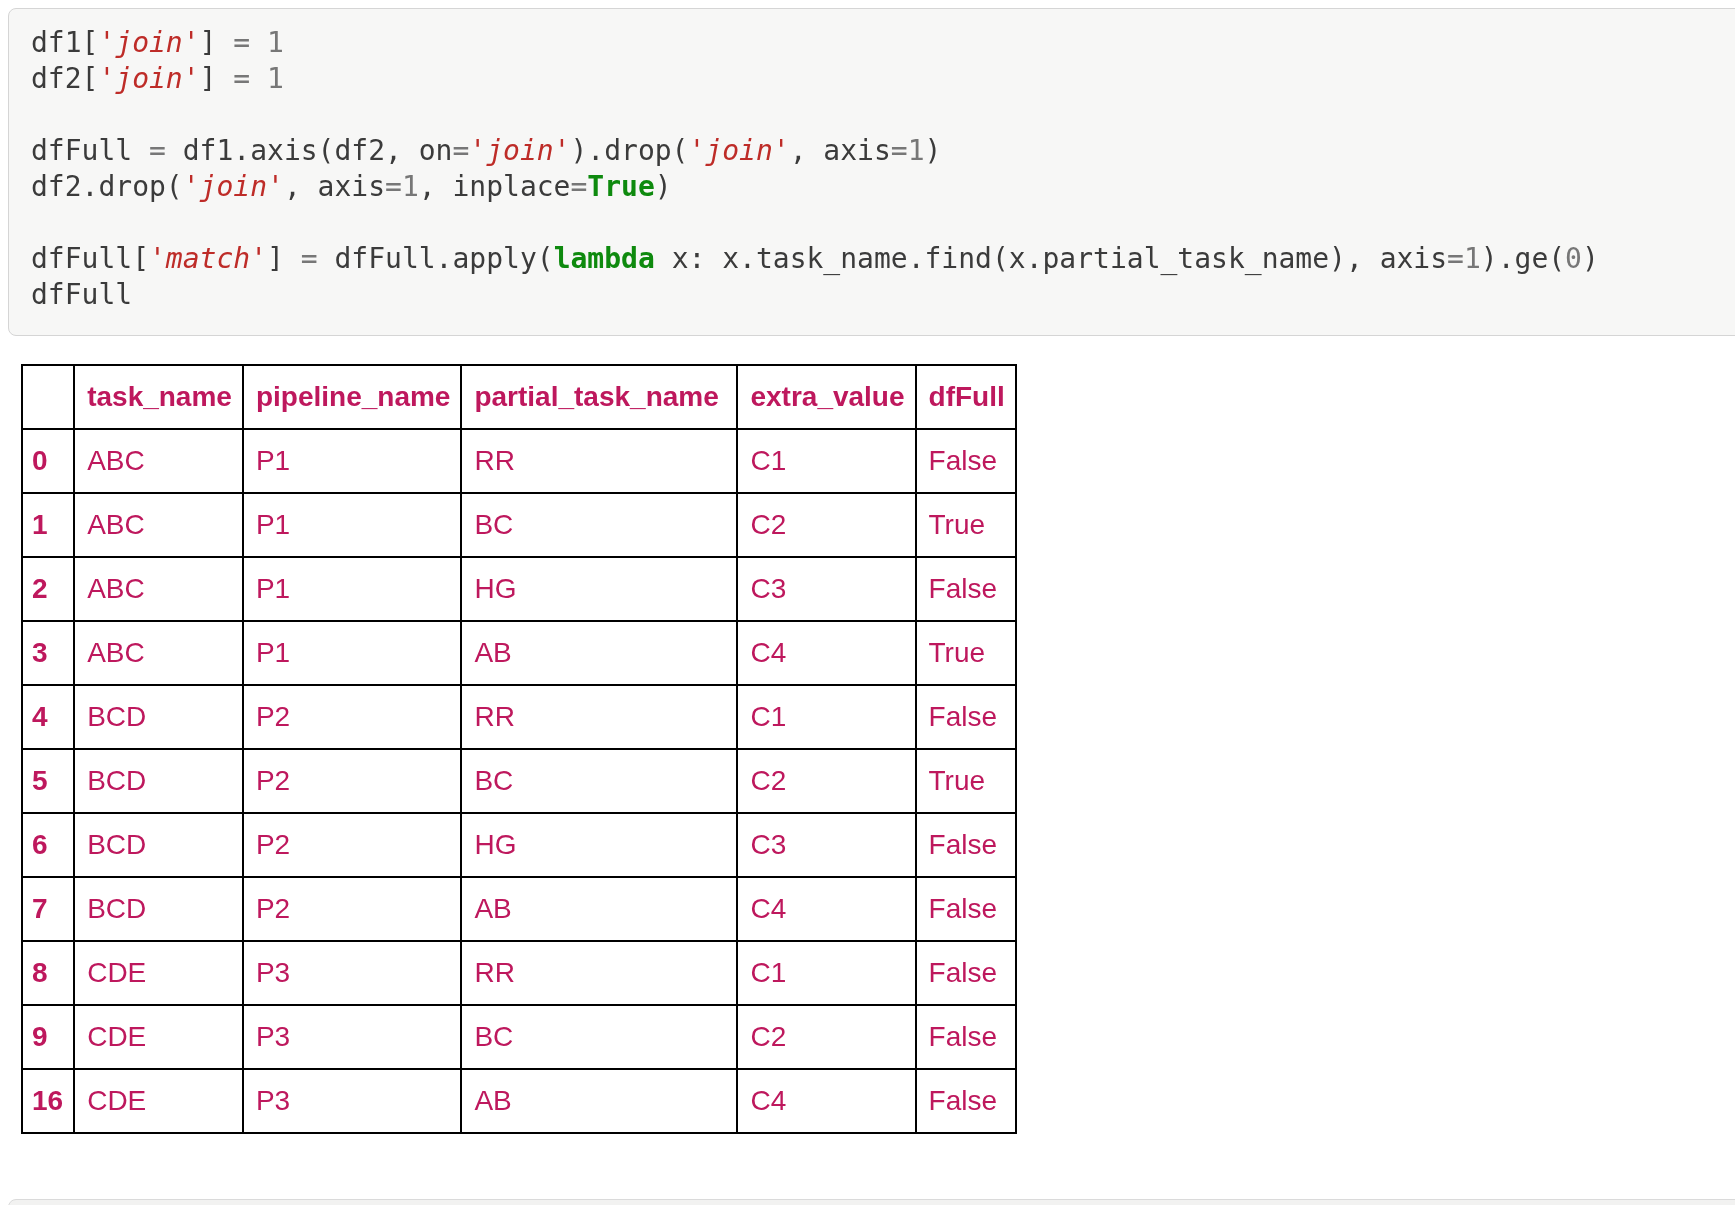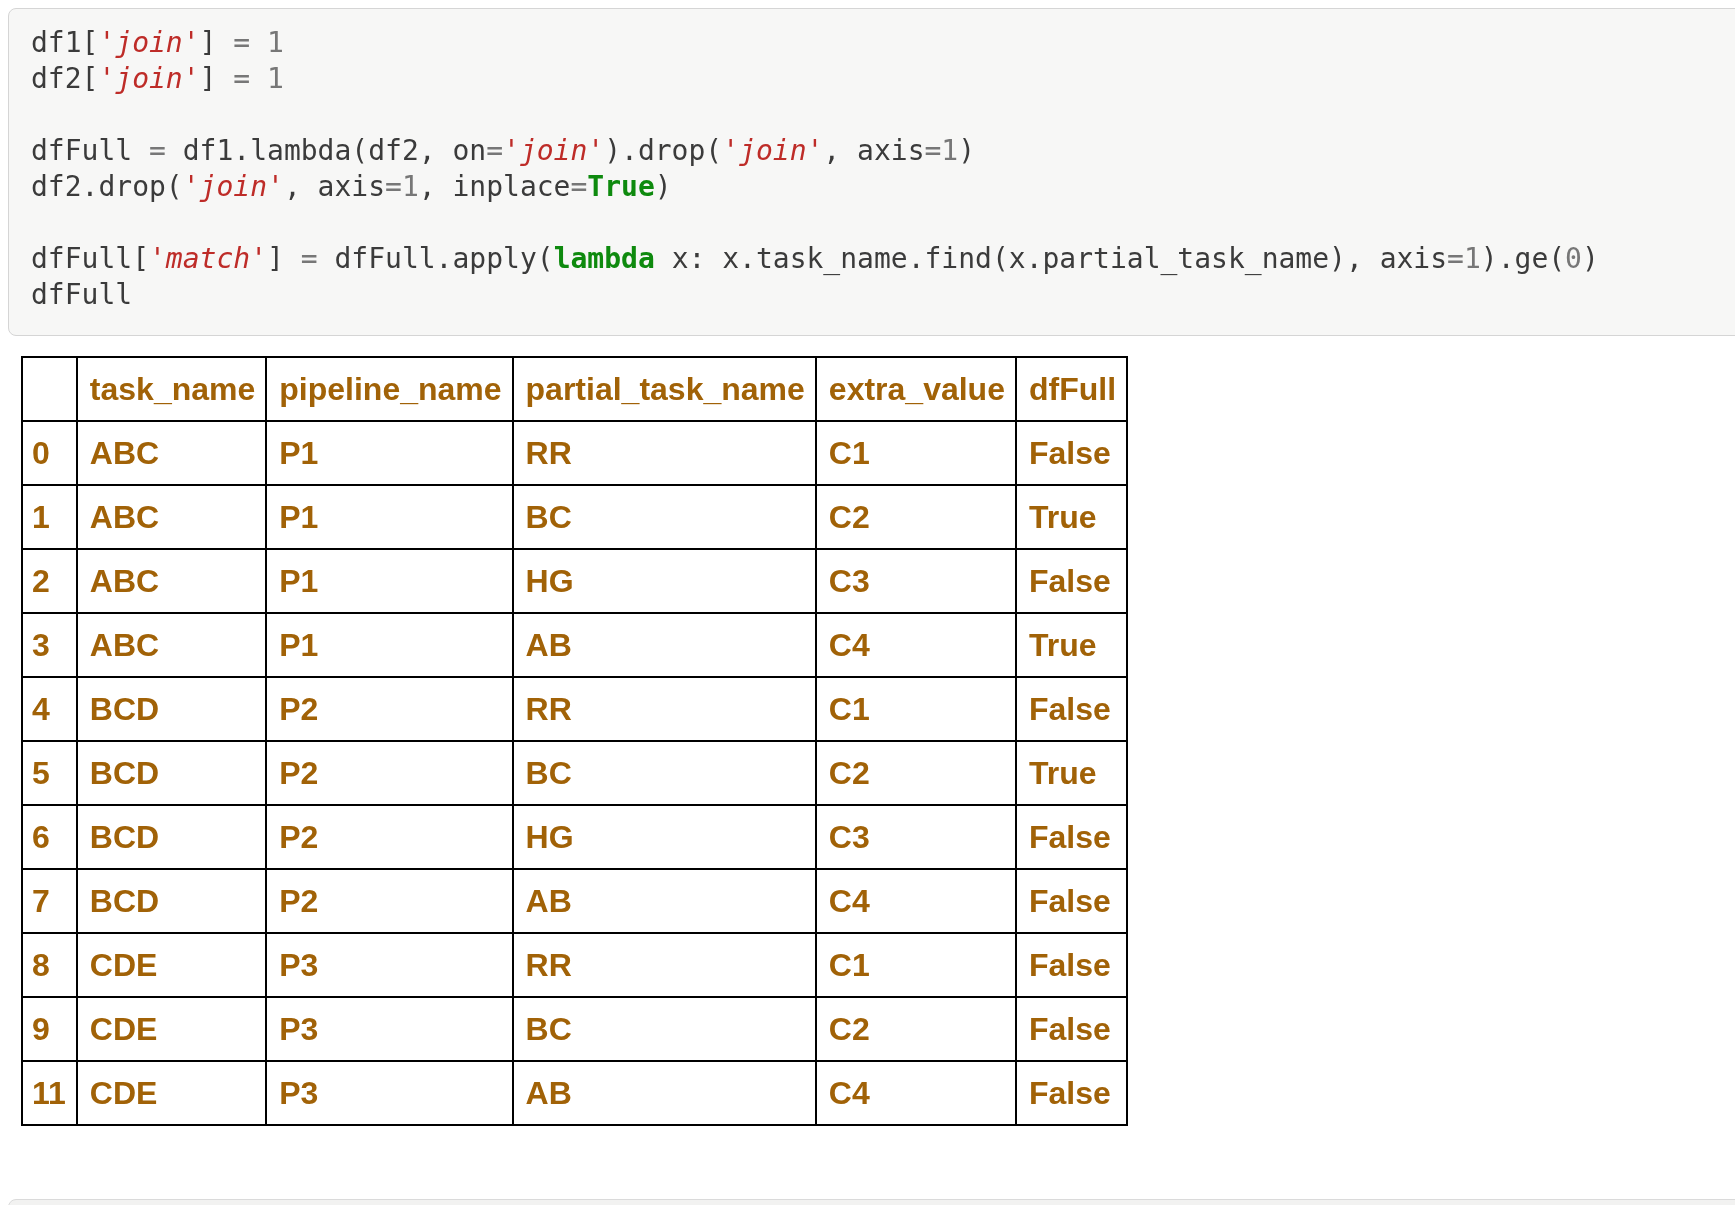--- a/index.html
+++ b/index.html
@@ -39,44 +39,44 @@
     color: var(--code-text, #3b3b3b);
   }
   .tok-plain { color: var(--code-text, #3b3b3b); text-align: right; }
   .tok-str   { color: var(--code-string, #be2c28); font-style: italic; }
   .tok-kw    { color: var(--code-keyword, #0e8a0e); font-weight: bold; }
   .tok-num   { color: var(--code-number, #777777); }
   
   .df-table {
     position: absolute;
     left: 21px;
-    top: 356px;
+    top: 364px;
     border-collapse: collapse;
     font-family: "Liberation Sans", sans-serif;
-    font-size: 32px;
-    color: #a16207;
+    font-size: 28px;
+    color: #be185d;
     background: #ffffff;
   }
   .df-table th, .df-table td {
     border: 2px solid var(--table-border, #000000);
     vertical-align: middle;
     text-align: left;
     padding: 0 10px 0 12px;
     white-space: nowrap;
   }
   .df-table thead th {
     font-weight: bold;
     height: 62px;
   }
   .df-table tbody th {
     font-weight: bold;
     height: 62px;
     padding-left: 9px;
   }
-  .df-table tbody td { height: 62px; font-weight: bold; }
+  .df-table tbody td { height: 62px; font-weight: normal; }
   .col-index   { width: 44px;  }
   .col-task    { width: 159px; }
   .col-pipe    { width: 217px; }
   .col-partial { width: 276px; }
   .col-extra   { width: 166px; }
   .col-match   { width: 62px;  }
   
   .next-cell {
     position: absolute;
     left: 8px;
@@ -92,21 +92,21 @@
 </head>
 <body>
 
 <div class="stage">
 
   <div class="code-cell">
     <div id="code-lines">
         <div class="code-line"><span class="tok-plain">df1[</span><span class="tok-str">'join'</span><span class="tok-plain">] </span><span class="tok-num">=</span><span class="tok-plain"> </span><span class="tok-num">1</span></div>
         <div class="code-line"><span class="tok-plain">df2[</span><span class="tok-str">'join'</span><span class="tok-plain">] </span><span class="tok-num">=</span><span class="tok-plain"> </span><span class="tok-num">1</span></div>
         <div class="code-line">&nbsp;</div>
-        <div class="code-line"><span class="tok-plain">dfFull </span><span class="tok-num">=</span><span class="tok-plain"> df1.lambda(df2, on</span><span class="tok-num">=</span><span class="tok-str">'join'</span><span class="tok-plain">).drop(</span><span class="tok-str">'join'</span><span class="tok-plain">, axis</span><span class="tok-num">=1</span><span class="tok-plain">)</span></div>
+        <div class="code-line"><span class="tok-plain">dfFull </span><span class="tok-num">=</span><span class="tok-plain"> df1.axis(df2, on</span><span class="tok-num">=</span><span class="tok-str">'join'</span><span class="tok-plain">).drop(</span><span class="tok-str">'join'</span><span class="tok-plain">, axis</span><span class="tok-num">=1</span><span class="tok-plain">)</span></div>
         <div class="code-line"><span class="tok-plain">df2.drop(</span><span class="tok-str">'join'</span><span class="tok-plain">, axis</span><span class="tok-num">=1</span><span class="tok-plain">, inplace</span><span class="tok-num">=</span><span class="tok-kw">True</span><span class="tok-plain">)</span></div>
         <div class="code-line">&nbsp;</div>
         <div class="code-line"><span class="tok-plain">dfFull[</span><span class="tok-str">'match'</span><span class="tok-plain">] </span><span class="tok-num">=</span><span class="tok-plain"> dfFull.apply(</span><span class="tok-kw">lambda</span><span class="tok-plain"> x: x.task_name.find(x.partial_task_name), axis</span><span class="tok-num">=1</span><span class="tok-plain">).ge(</span><span class="tok-num">0</span><span class="tok-plain">)</span></div>
         <div class="code-line"><span class="tok-plain">dfFull</span></div>
       </div>
   </div>
 
   <table class="df-table">
     <colgroup>
       <col class="col-index">
@@ -201,21 +201,21 @@
         </tr>
         <tr>
           <th>9</th>
           <td>CDE</td>
           <td>P3</td>
           <td>BC</td>
           <td>C2</td>
           <td>False</td>
         </tr>
         <tr>
-          <th>11</th>
+          <th>16</th>
           <td>CDE</td>
           <td>P3</td>
           <td>AB</td>
           <td>C4</td>
           <td>False</td>
         </tr>
       </tbody>
   </table>
 
   <div class="next-cell"></div>

